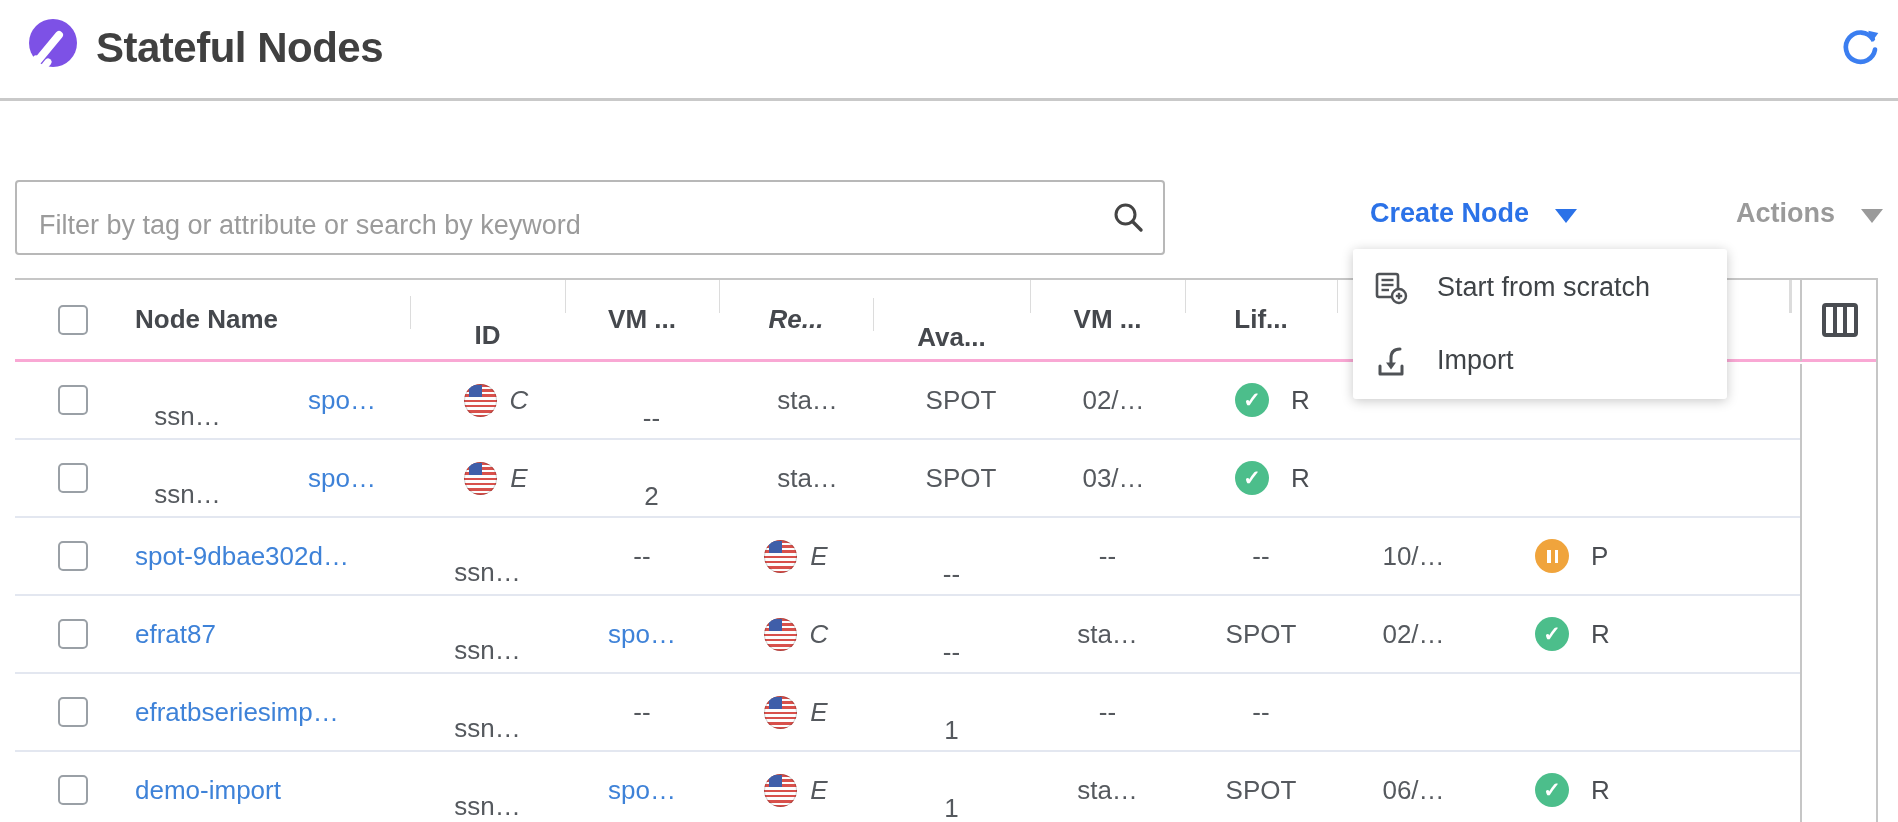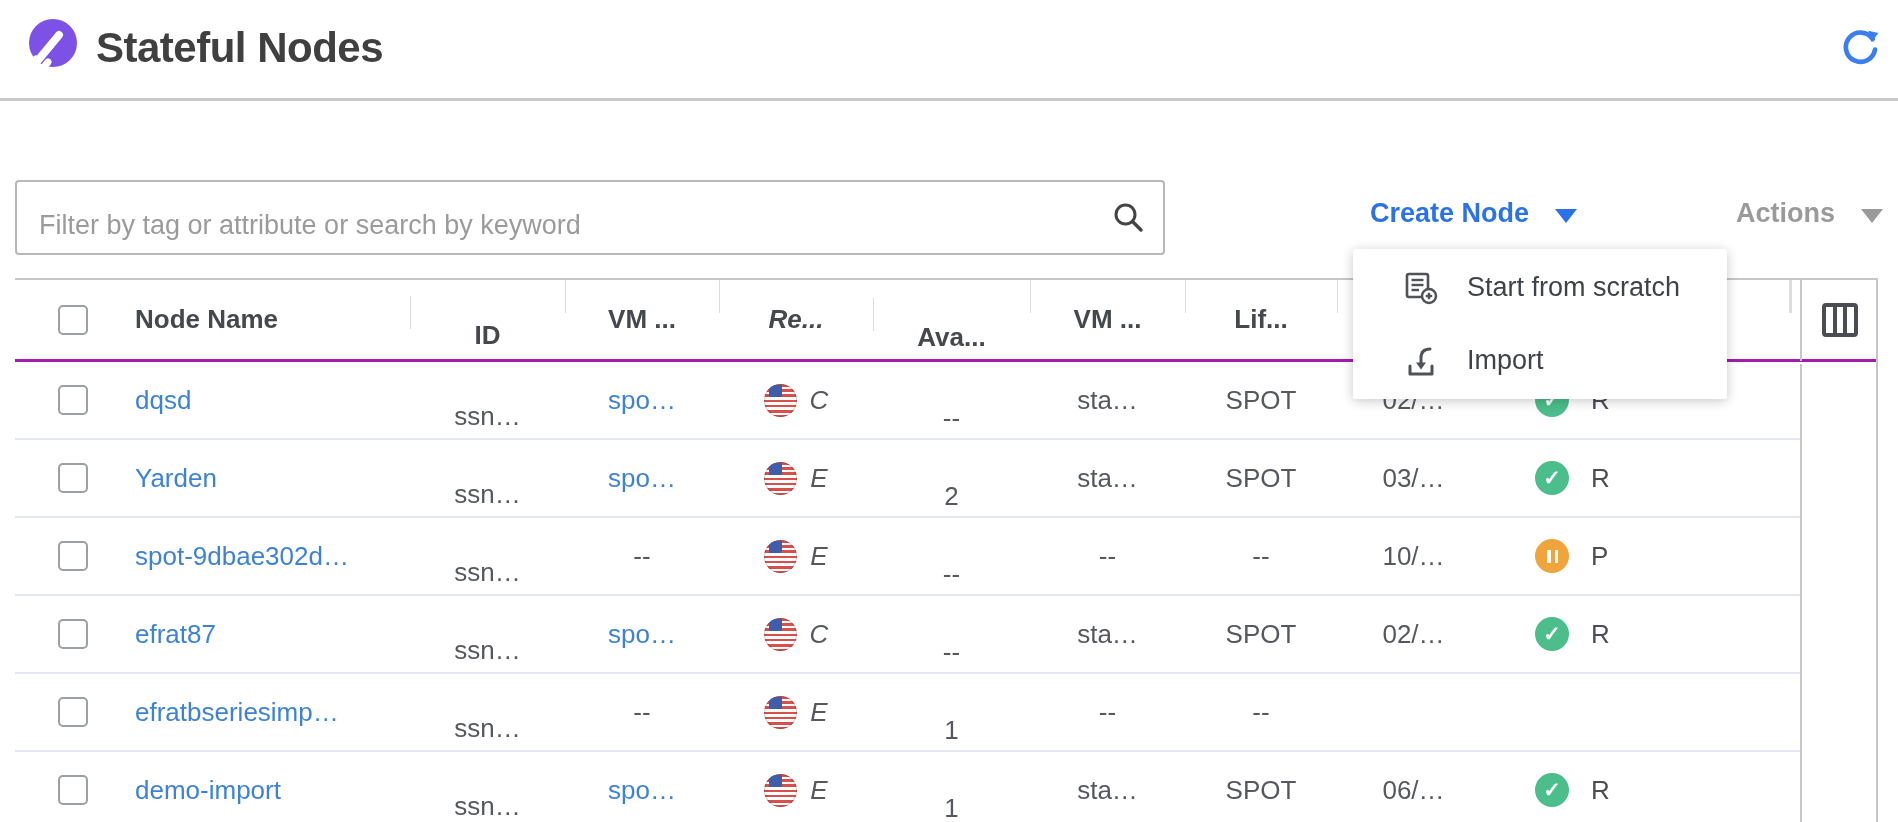--- a/index.html
+++ b/index.html
@@ -23,27 +23,27 @@
   .dd-create { left:1370px; }
   .dd-actions { left:1700px;margin-left:36px; }
   .dd-label { font-size:27px; font-weight:700; }
   .dd-create .dd-label { color:#2b72e8; }
   .dd-actions .dd-label { color:#9a9a9a; }
   .caret { width:0; height:0; border-left:11px solid transparent; border-right:11px solid transparent; border-top:14px solid #2b72e8; margin-left:26px; margin-top:5px; }
   .caret.gray { border-top-color:#9a9a9a; }
 
   
   .create-menu { position:absolute; left:1353px; top:249px; width:374px; height:150px; background:#fff; border-radius:3px; box-shadow:0 2px 12px rgba(0,0,0,0.22); z-index:20; padding:2px 0; }
-  .menu-item { height:73px; display:flex; align-items:center; padding-left:50px; cursor:pointer; }
+  .menu-item { height:73px; display:flex; align-items:center; padding-left:20px; cursor:pointer; }
   .menu-item svg { width:36px; height:36px; flex:0 0 36px; }
   .menu-item .mi-label { margin-left:28px; font-size:27px; color:#3f4347; }
 
   
   .table-wrap { position:absolute; left:15px; top:278px; width:1863px; height:544px; border-top:2px solid #c6c6c6; }
-  .thead { display:flex; width:1863px; height:82px; border-bottom:3px solid #a21caf; align-items:center; font-weight:700; color:#45484d; font-size:26px; }
+  .thead { display:flex; width:1863px; height:82px; border-bottom:3px solid #f9a8d4; align-items:center; font-weight:700; color:#45484d; font-size:26px; }
   .trow { display:flex; width:1785px; height:78px; border-bottom:2px solid #e3e7f0; align-items:center; font-size:26px; }
   .cell { display:flex; align-items:center; justify-content:center; overflow:hidden; white-space:nowrap; position:relative; height:100%; }
   .c-sel { width:95px; justify-content:flex-start; padding-left:43px; }
   .c-name { width:300px; justify-content:flex-start; padding-left:25px; }
   .c-id { width:155px;margin-top:32px; }
   .c-vm1 { width:154px; }
   .c-re { width:154px; gap:13px;font-style:italic; }
   .c-ava { width:157px;margin-top:36px; }
   .c-vm2 { width:155px; }
   .c-lif { width:152px; }
@@ -134,23 +134,20 @@
         </svg>
       </div>
     </div>
     <div class="edge-right"></div>
     <div class="gutter-body"></div>
 
     <div class="trow">
       <div class="cell c-sel">
           <span class="checkbox"></span>
         </div>
-      <div class="cell c-name">
-          <a class="cell-link">dqsd</a>
-        </div>
       <div class="cell c-id">ssn…</div>
       <div class="cell c-vm1">
           <a class="cell-link">spo…</a>
         </div>
       <div class="cell c-re">
           <span class="flag"></span>
           <span>C</span>
         </div>
       <div class="cell c-ava">--</div>
       <div class="cell c-vm2">sta…</div>
@@ -158,23 +155,20 @@
       <div class="cell c-date">02/…</div>
       <div class="cell c-status">
         <span class="status-icon running"></span>
         <span class="status-text">R</span>
       </div>
     </div>
 
     <div class="trow">
       <div class="cell c-sel">
           <span class="checkbox"></span>
-        </div>
-      <div class="cell c-name">
-          <a class="cell-link">Yarden</a>
         </div>
       <div class="cell c-id">ssn…</div>
       <div class="cell c-vm1">
           <a class="cell-link">spo…</a>
         </div>
       <div class="cell c-re">
           <span class="flag"></span>
           <span>E</span>
         </div>
       <div class="cell c-ava">2</div>

